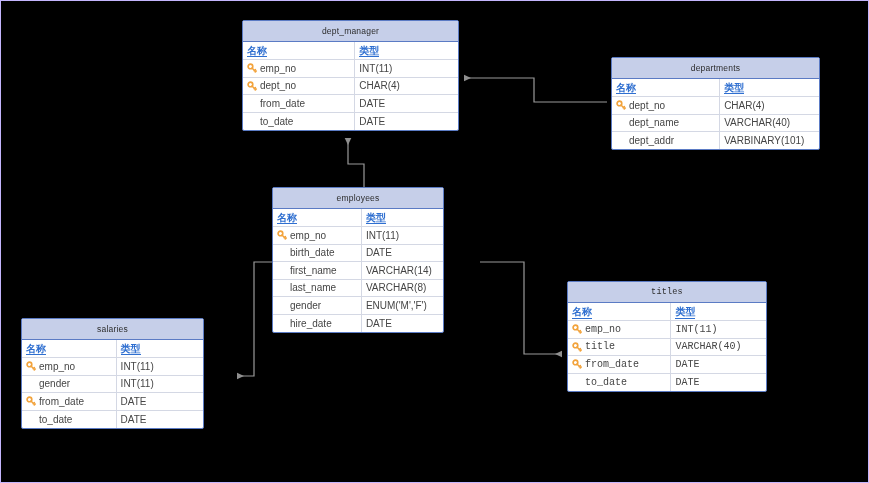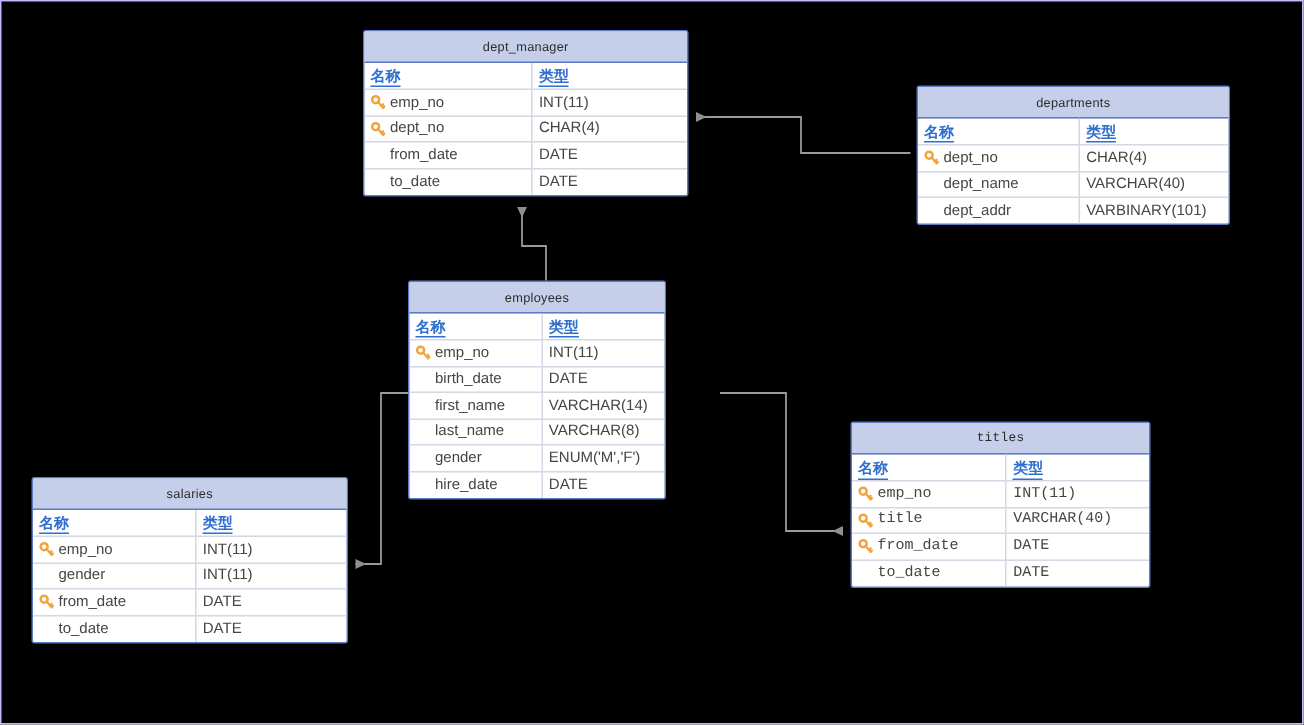--- a/index.html
+++ b/index.html
@@ -318,21 +318,21 @@
                 <span class="namecell">
                   <span class="keyslot"></span>
                   <span class="fieldname">hire_date</span>
                 </span>
               </td>
               <td>DATE</td>
             </tr>
           </tbody>
         </table>
       </div>
-      <div class="entity" style="left: 20px; top: 317px; width: 211px;">
+      <div class="entity" style="left: 20px; top: 317px; width: 183px;">
         <div class="entity-title">salaries</div>
         <table class="cols">
           <colgroup>
             <col style="width:52%">
             <col style="width:48%">
           </colgroup>
           <thead>
             <tr>
               <th><span class="hdr">名称</span></th>
               <th><span class="hdr">类型</span></th>

